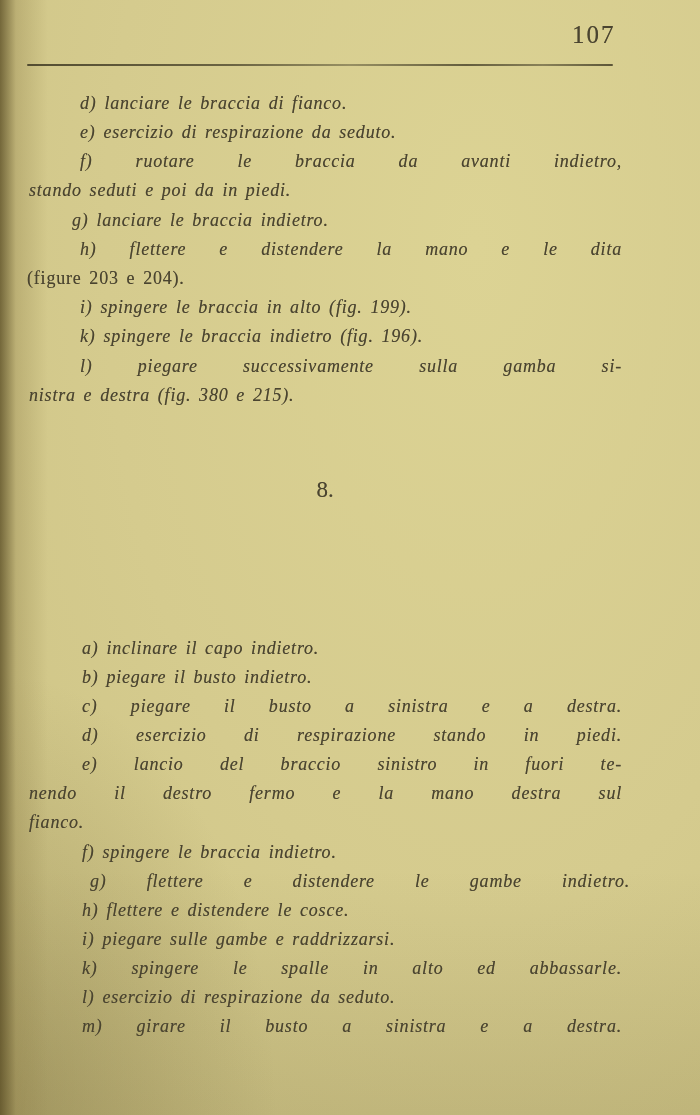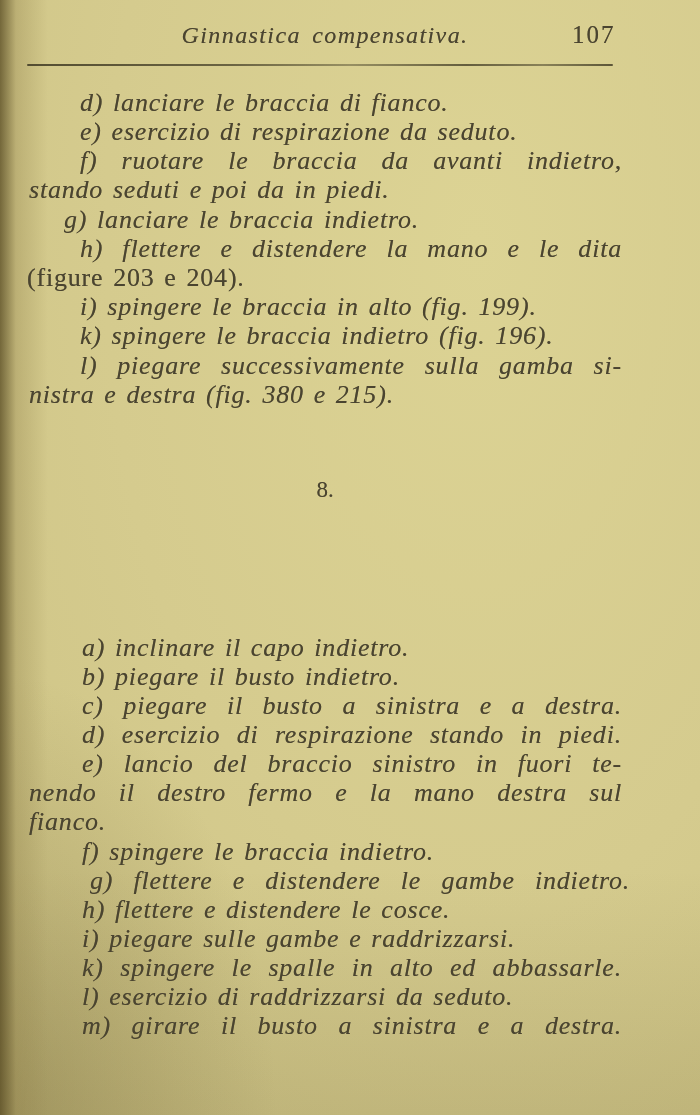--- a/index.html
+++ b/index.html
@@ -13,21 +13,21 @@
     overflow: hidden;
     background:
       linear-gradient(90deg, rgba(92,79,38,0.80) 0px, rgba(150,135,80,0.38) 16px, rgba(0,0,0,0) 48px),
       radial-gradient(ellipse at 0% 100%, rgba(105,92,48,0.35) 0%, rgba(0,0,0,0) 28%),
       linear-gradient(180deg, rgba(0,0,0,0) 78%, rgba(110,98,55,0.18) 100%),
       radial-gradient(ellipse at 68% 22%, #dcd394 0%, #d5cb8e 55%, #cdc384 100%);
     color: #4a4430;
   }
   .txt {
     position: absolute;
-    font-size: 26px;
+    font-size: 18px;
     line-height: 26px;
     letter-spacing: 0.8px;
     word-spacing: 2.5px;
     white-space: nowrap;
     text-shadow: 0 0 0.6px rgba(74,68,48,0.55);
   }
   .it { font-style: italic; }
   .just {
     white-space: normal;
     text-align: justify;
@@ -74,32 +74,31 @@
     letter-spacing: 3px;
     word-spacing: 7px;
     text-shadow: 0 0 0.6px rgba(74,68,48,0.55);
   }
 </style>
 </head>
 <body>
 
 <div class="page">
 
-  <div class="header-title">Ginnastica compensativa.</div>
 
   <div class="page-number">107</div>
 
   <div class="rule"></div>
 
   <div id="list1-layer">
       <div class="txt it" style="left: 80px; top: 90px;">d) lanciare le braccia di fianco.</div>
       <div class="txt it" style="left: 80px; top: 119px;">e) esercizio di respirazione da seduto.</div>
       <div class="txt it just" style="left: 80px; top: 148px; width: 542px;">f) ruotare le braccia da avanti indietro,</div>
       <div class="txt it" style="left: 29px; top: 177px;">stando seduti e poi da in piedi.</div>
-      <div class="txt it" style="left: 64px; top: 207px;">g) lanciare le braccia indietro.</div>
+      <div class="txt it" style="left: 72px; top: 207px;">g) lanciare le braccia indietro.</div>
       <div class="txt it just" style="left: 80px; top: 236px; width: 542px;">h) flettere e distendere la mano e le dita</div>
       <div class="txt" style="left: 27px; top: 265px;">(figure 203 e 204).</div>
       <div class="txt it" style="left: 80px; top: 294px;">i) spingere le braccia in alto (fig. 199).</div>
       <div class="txt it" style="left: 80px; top: 323px;">k) spingere le braccia indietro (fig. 196).</div>
       <div class="txt it just" style="left: 80px; top: 353px; width: 542px;">l) piegare successivamente sulla gamba si-</div>
       <div class="txt it" style="left: 29px; top: 382px;">nistra e destra (fig. 380 e 215).</div>
     </div>
 
   <div class="section-number">8.</div>
 
@@ -111,17 +110,17 @@
       <div class="txt it just" style="left: 82px; top: 693px; width: 540px;">c) piegare il busto a sinistra e a destra.</div>
       <div class="txt it just" style="left: 82px; top: 722px; width: 540px;">d) esercizio di respirazione stando in piedi.</div>
       <div class="txt it just" style="left: 82px; top: 751px; width: 540px;">e) lancio del braccio sinistro in fuori te-</div>
       <div class="txt it just" style="left: 29px; top: 780px; width: 593px;">nendo il destro fermo e la mano destra sul</div>
       <div class="txt it" style="left: 29px; top: 809px;">fianco.</div>
       <div class="txt it" style="left: 82px; top: 839px;">f) spingere le braccia indietro.</div>
       <div class="txt it just" style="left: 82px; top: 868px; width: 540px; margin-left: 8px;">g) flettere e distendere le gambe indietro.</div>
       <div class="txt it" style="left: 82px; top: 897px;">h) flettere e distendere le cosce.</div>
       <div class="txt it" style="left: 82px; top: 926px;">i) piegare sulle gambe e raddrizzarsi.</div>
       <div class="txt it just" style="left: 82px; top: 955px; width: 540px;">k) spingere le spalle in alto ed abbassarle.</div>
-      <div class="txt it" style="left: 82px; top: 984px;">l) esercizio di raddrizzarsi da seduto.</div>
+      <div class="txt it" style="left: 82px; top: 984px;">l) esercizio di respirazione da seduto.</div>
       <div class="txt it just" style="left: 82px; top: 1013px; width: 540px;">m) girare il busto a sinistra e a destra.</div>
     </div>
 
 </div>
 
 </body></html>

